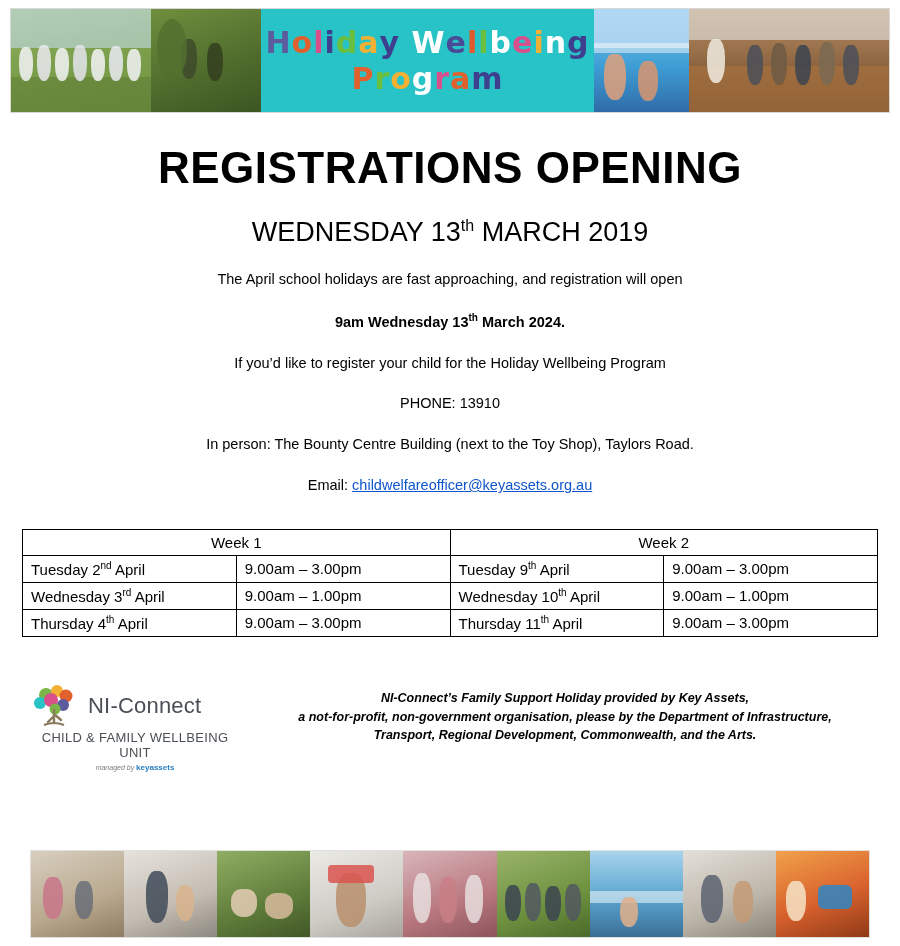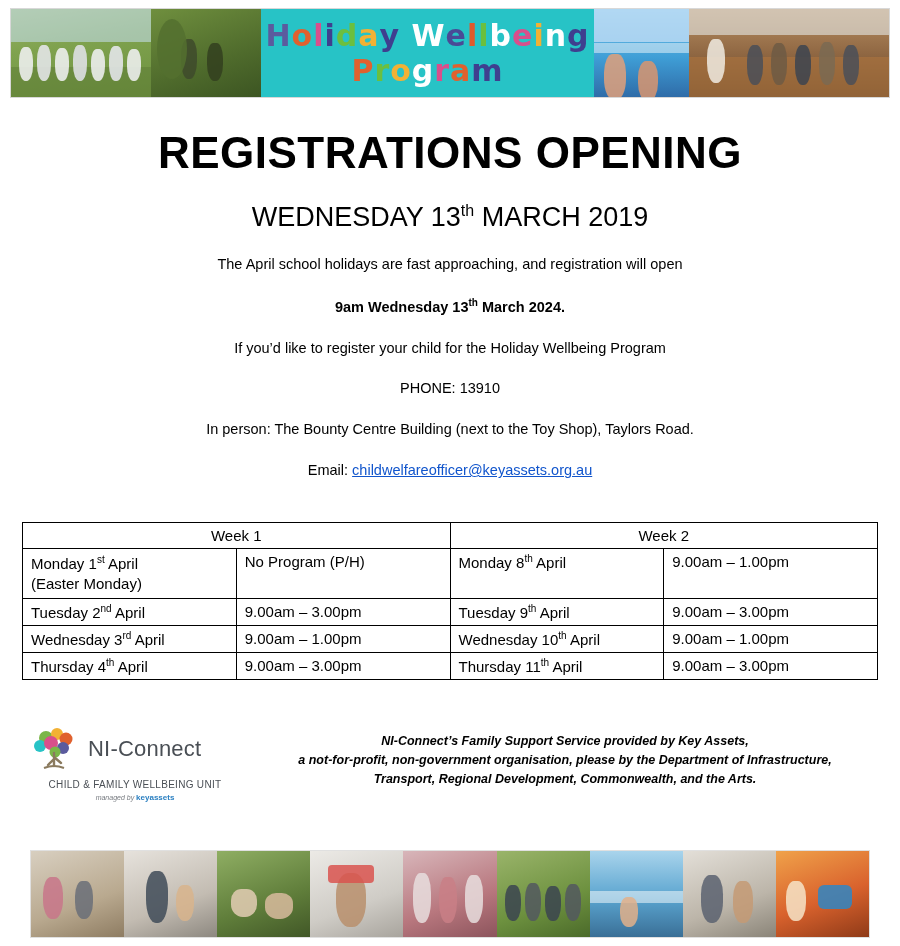--- a/index.html
+++ b/index.html
@@ -14,21 +14,21 @@
     font-family: "Liberation Sans", sans-serif;
     color: #000000;
     position: relative;
     overflow: hidden;
   }
 
   
   .banner {
     position: relative;
     margin: 8px 10px 3px 10px;
-    height: 90px;
+    height: 105px;
     display: flex;
     border: 1px solid #d8d8d8;
     overflow: hidden;
   }
   .banner-photo {
     position: relative;
     overflow: hidden;
   }
   .p1 { width: 140px; background: linear-gradient(170deg,#9ab46a 0%, #7fa24e 40%, #6d913f 100%); }
   .p2 { width: 110px; background: linear-gradient(160deg,#6f8f3e 0%, #4f6b2c 60%, #3c5522 100%); }
@@ -86,21 +86,21 @@
   }
   .body-copy p { margin: 22px 0 0 0; }
   .body-copy p.bold { font-weight: bold; }
   .body-copy sup { font-size: 10px; }
   .email-link {
     color: #1155cc;
     text-decoration: underline;
   }
 
   
-  .schedule-wrap { padding: 16px 22px; margin-top: 26px; }
+  .schedule-wrap { padding: 16px 22px; margin-top: 18px; }
   table.schedule {
     width: 100%;
     border-collapse: collapse;
     font-size: 15px;
   }
   table.schedule td, table.schedule th {
     border: 1px solid #000000;
     padding: 4px 8px;
     font-weight: normal;
     vertical-align: top;
@@ -129,24 +129,24 @@
   }
   .logo-row { display: flex; align-items: center; gap: 6px; justify-content: flex-start; }
   .tree-svg { flex: 0 0 auto; }
   .logo-text-main {
     font-size: 22px;
     color: #4a4f55;
     letter-spacing: .2px;
     font-family: "Liberation Sans", sans-serif;
   }
   .logo-text-sub {
-    font-size: 10px;
+    font-size: 13px;
     color: #4a4f55;
     letter-spacing: .3px;
-    margin-top: 7px;
+    margin-top: 1px;
   }
   .logo-text-manage {
     font-size: 7px;
     color: #777b80;
     font-style: italic;
     margin-top: 3px;
   }
   .logo-ka { font-size: 8px; color:#2a7fc1; font-weight: bold; font-style: normal; }
   .footer-note {
     flex: 1;
@@ -247,31 +247,20 @@
 
 <div class="schedule-wrap">
   <table class="schedule">
     <thead>
       <tr>
         <th class="col-a" colspan="2">Week 1</th>
         <th class="col-c" colspan="2">Week 2</th>
       </tr>
     </thead>
     <tbody>
-      <tr>
-        <td class="col-a two-line">
-          <span>Monday 1</span><sup>st</sup><span> April</span><br>
-          <span>(Easter Monday)</span>
-        </td>
-        <td class="col-b">No Program (P/H)</td>
-        <td class="col-c">
-          <span>Monday 8</span><sup>th</sup><span> April</span>
-        </td>
-        <td class="col-d">9.00am – 1.00pm</td>
-      </tr>
       <tr>
         <td class="col-a">
           <span>Tuesday 2</span><sup>nd</sup><span> April</span>
         </td>
         <td class="col-b">9.00am – 3.00pm</td>
         <td class="col-c">
           <span>Tuesday 9</span><sup>th</sup><span> April</span>
         </td>
         <td class="col-d">9.00am – 3.00pm</td>
       </tr>
@@ -317,21 +306,21 @@
         <div class="logo-text-main">NI-Connect</div>
       </div>
     </div>
     <div class="logo-text-sub">CHILD &amp; FAMILY WELLBEING UNIT</div>
     <div class="logo-text-manage">
       <span>managed by </span><span class="logo-ka">keyassets</span>
     </div>
   </div>
 
   <div class="footer-note">
-    <div>NI-Connect’s Family Support Service provided by Key Assets,</div>
+    <div>NI-Connect’s Family Support Holiday provided by Key Assets,</div>
     <div>a not-for-profit, non-government organisation, please by the Department of Infrastructure,</div>
     <div>Transport, Regional Development, Commonwealth, and the Arts.</div>
   </div>
 </div>
 
 <div class="photo-strip">
   <div class="cell c1">
     <div class="blob" style="left:12px;top:26px;width:20px;height:42px;background:#c8768a;"></div>
     <div class="blob" style="left:44px;top:30px;width:18px;height:38px;background:#6a6f78;"></div>
   </div>

